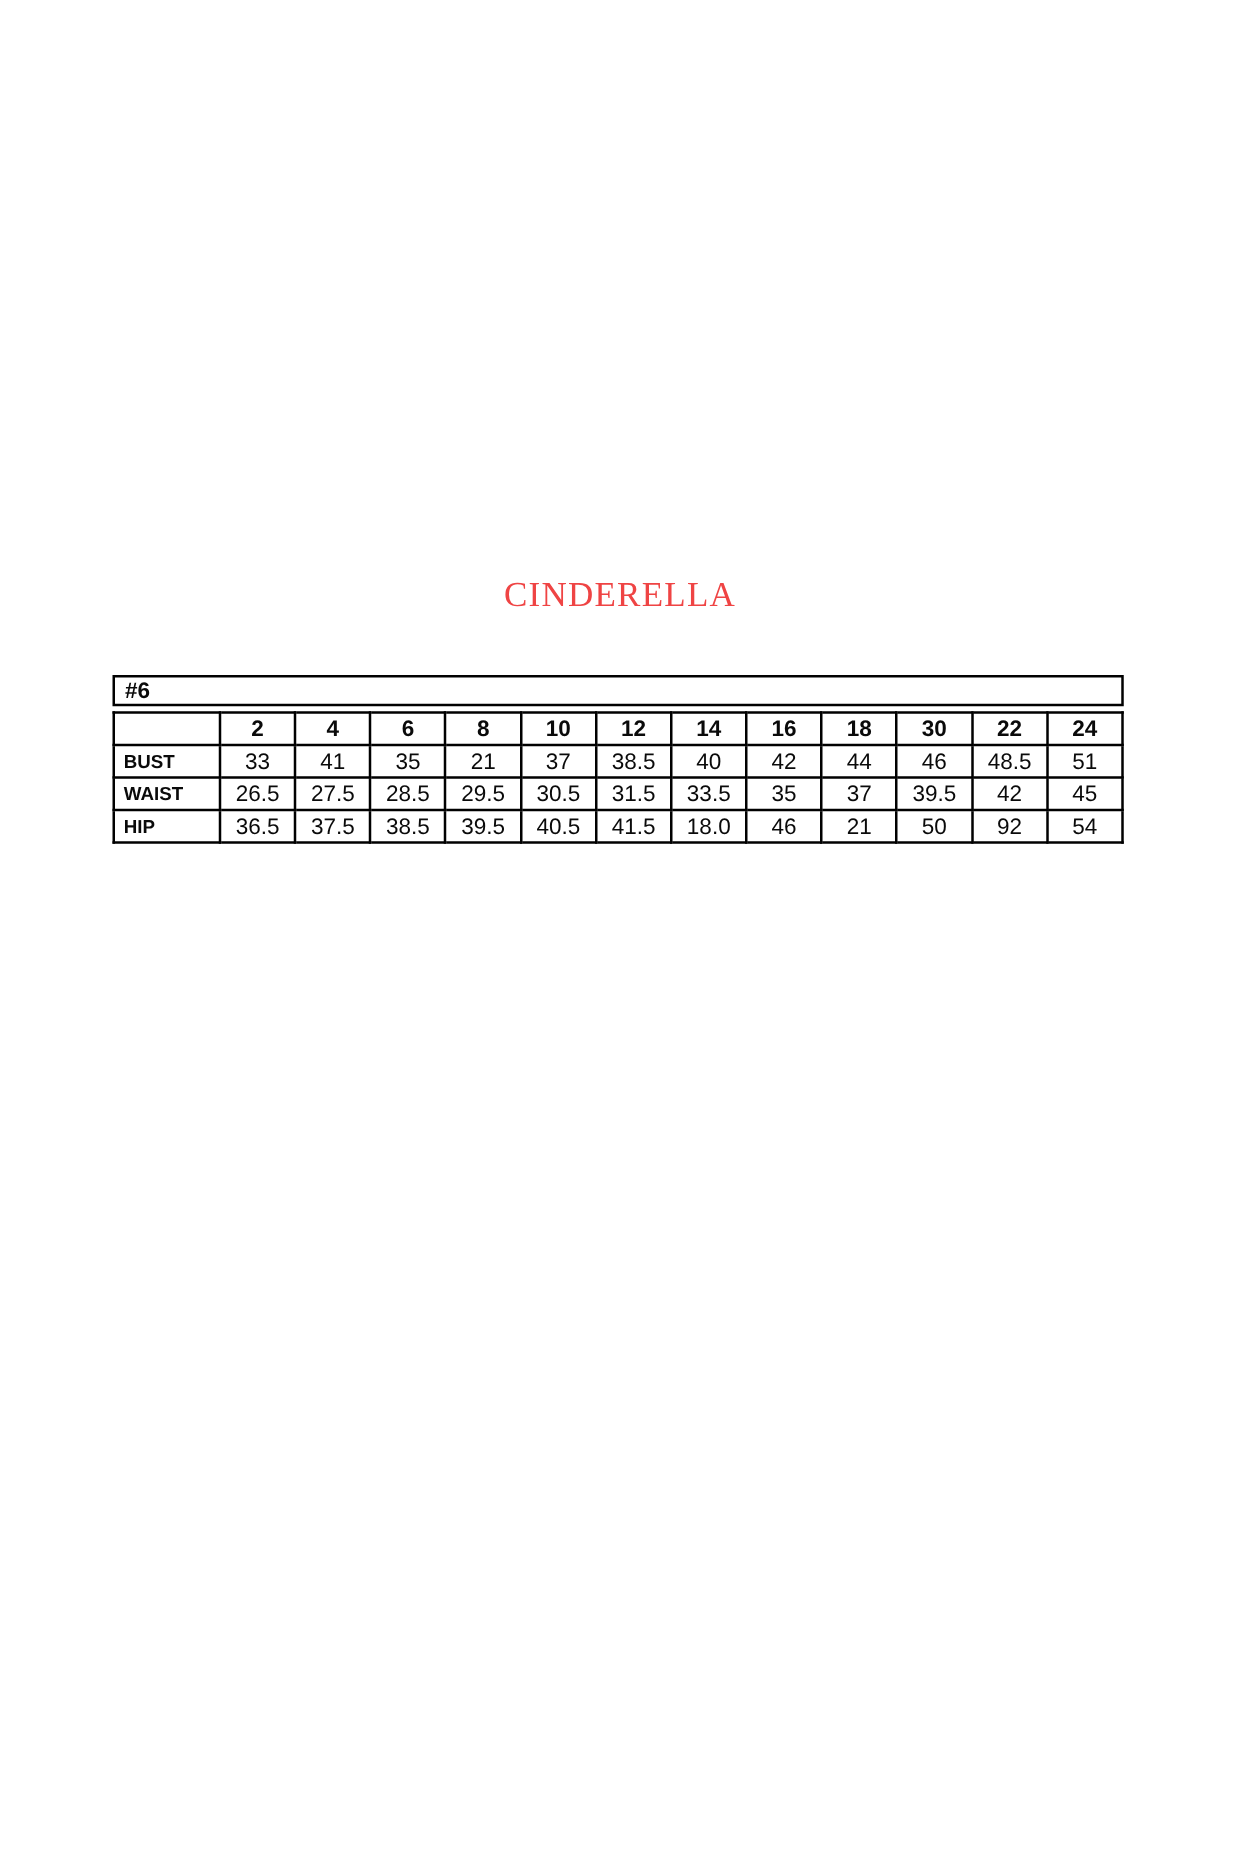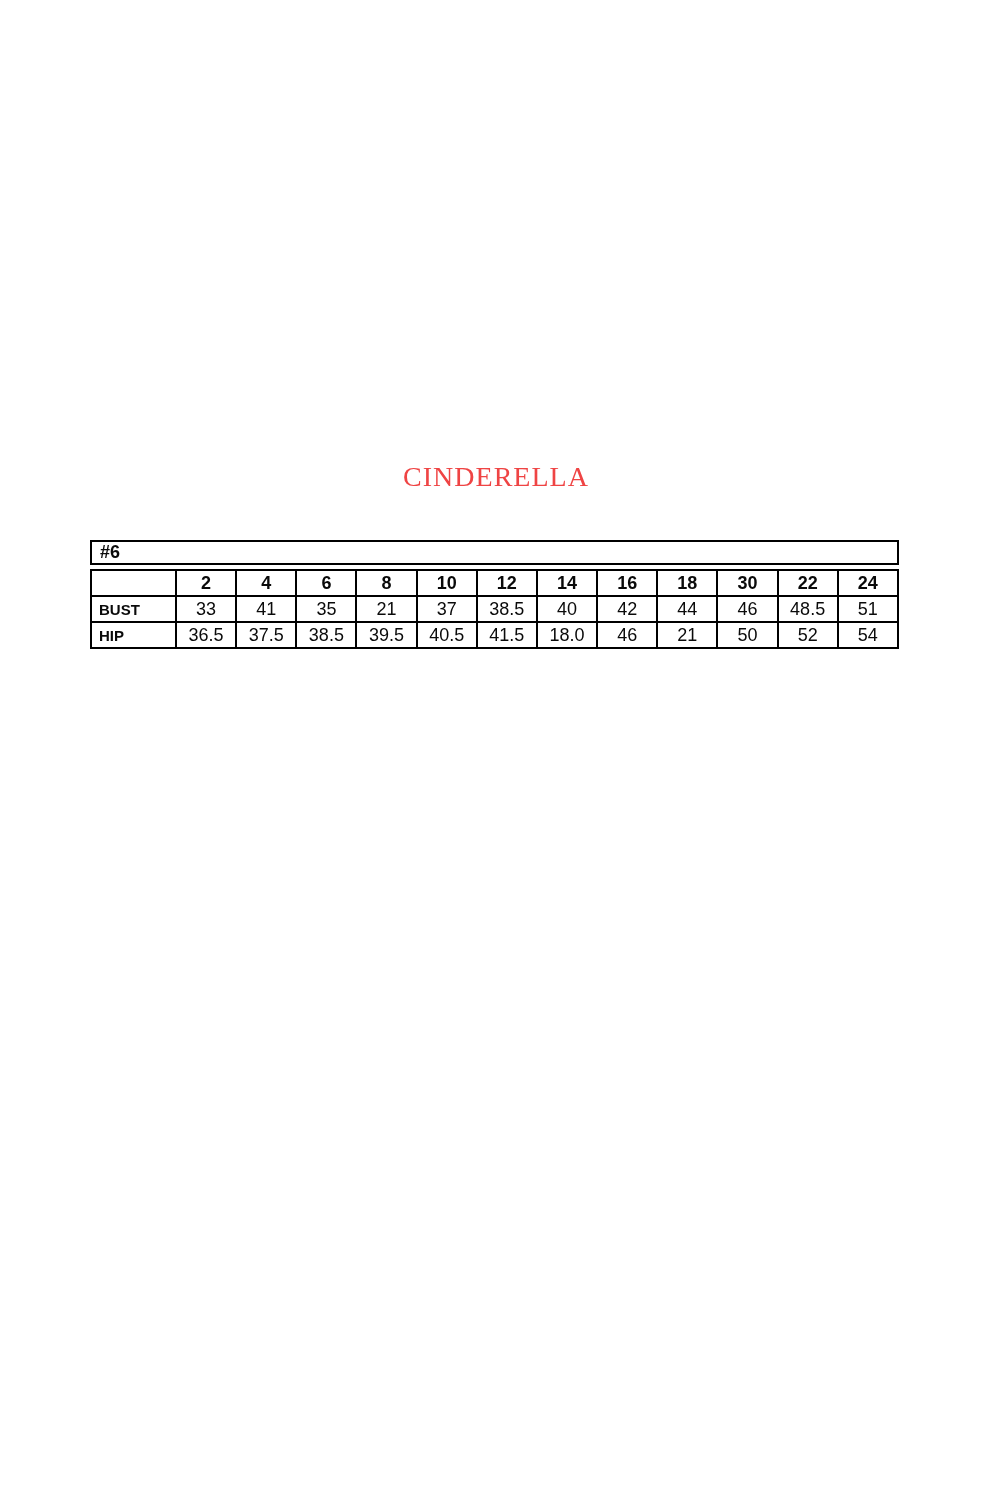--- a/index.html
+++ b/index.html
@@ -129,29 +129,44 @@
           <td class="value-cell">37</td>
           <td class="value-cell">38.5</td>
           <td class="value-cell">40</td>
           <td class="value-cell">42</td>
           <td class="value-cell">44</td>
           <td class="value-cell">46</td>
           <td class="value-cell">48.5</td>
           <td class="value-cell">51</td>
         </tr>
         <tr>
+          <td class="label-cell">WAIST</td>
+          <td class="value-cell">26.5</td>
+          <td class="value-cell">27.5</td>
+          <td class="value-cell">28.5</td>
+          <td class="value-cell">29.5</td>
+          <td class="value-cell">30.5</td>
+          <td class="value-cell">31.5</td>
+          <td class="value-cell">33.5</td>
+          <td class="value-cell">35</td>
+          <td class="value-cell">37</td>
+          <td class="value-cell">39.5</td>
+          <td class="value-cell">42</td>
+          <td class="value-cell">45</td>
+        </tr>
+        <tr>
           <td class="label-cell">HIP</td>
           <td class="value-cell">36.5</td>
           <td class="value-cell">37.5</td>
           <td class="value-cell">38.5</td>
           <td class="value-cell">39.5</td>
           <td class="value-cell">40.5</td>
           <td class="value-cell">41.5</td>
           <td class="value-cell">18.0</td>
           <td class="value-cell">46</td>
           <td class="value-cell">21</td>
           <td class="value-cell">50</td>
-          <td class="value-cell">52</td>
+          <td class="value-cell">92</td>
           <td class="value-cell">54</td>
         </tr>
       </tbody>
   </table>
 </div>
 
 </body></html>

